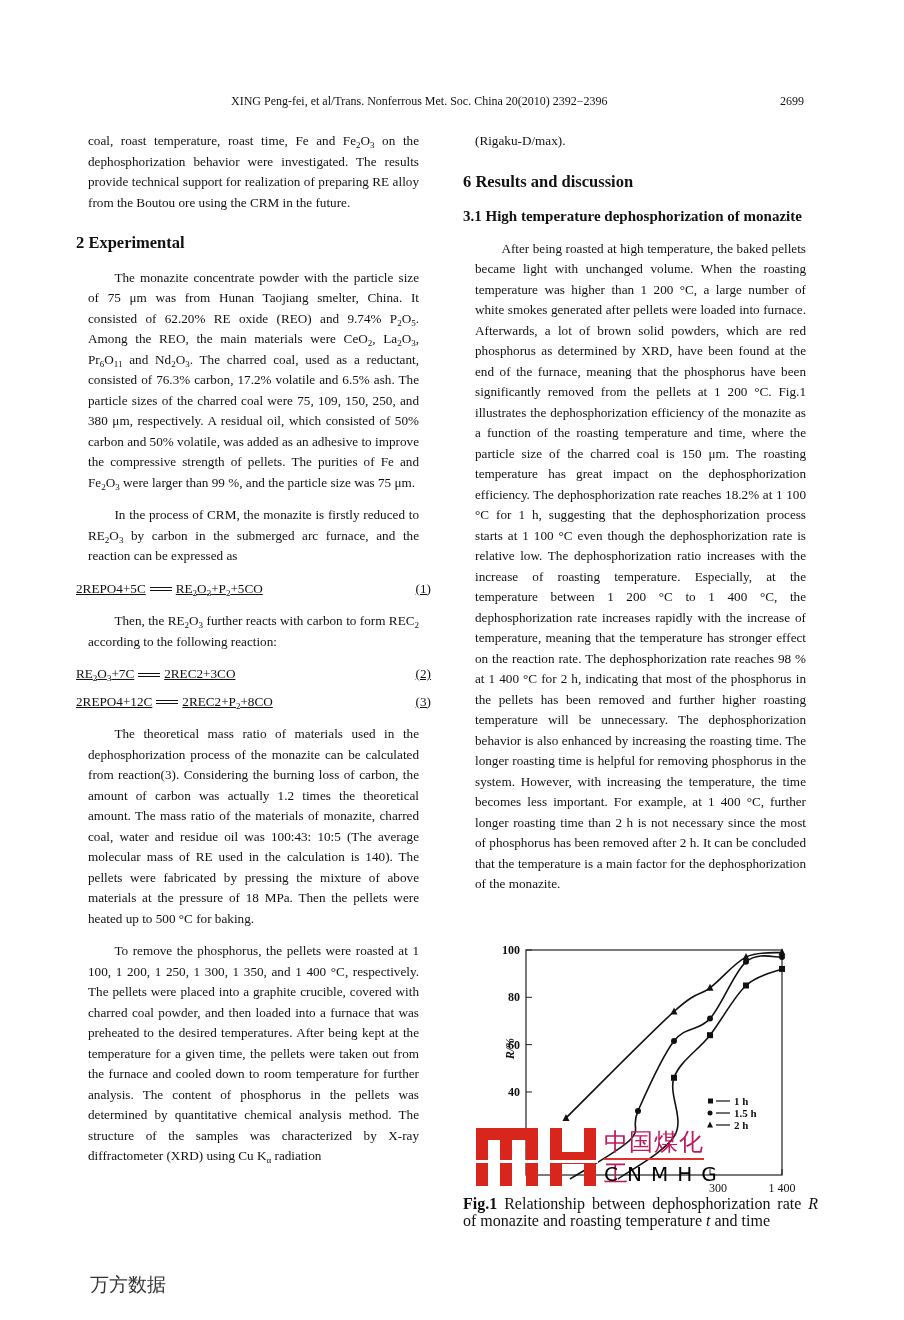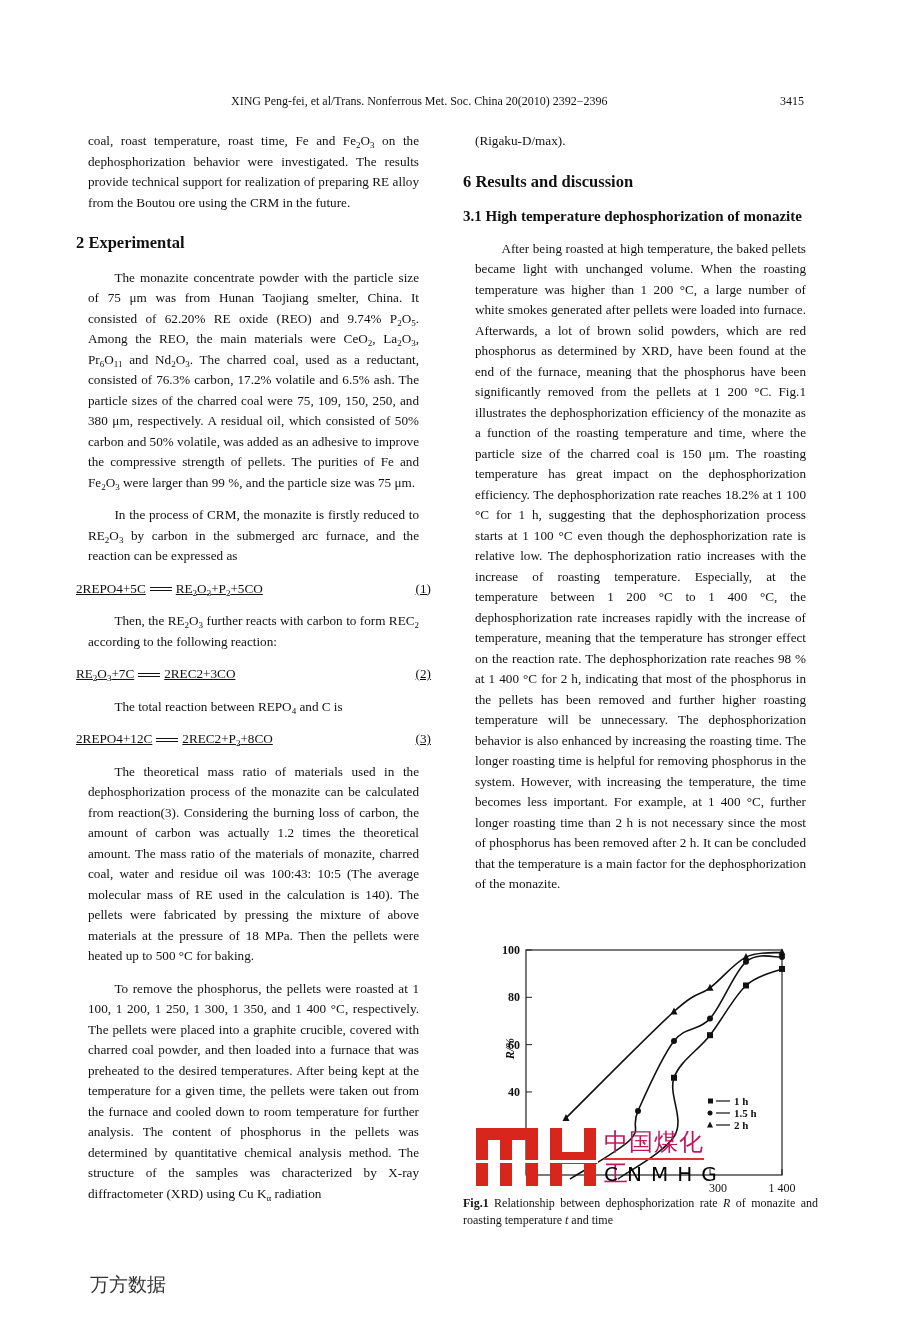--- a/index.html
+++ b/index.html
@@ -21,56 +21,55 @@
   .col p { margin: 12px; }
   .col p.indent { text-indent: 2em; }
   .h2 { font-weight: bold; font-size: 16.5px; margin: 20px 0 14px 0; }
   .h3 { font-weight: bold; font-size: 15px; margin: 14px 0 4px 0; }
   .eq { display: flex; justify-content: space-between; margin: 7px 0; text-decoration: underline; }
   .eq .eq-arrow { display:inline-block; border-top: 1px solid #111; border-bottom:1px solid #111; width: 22px; height: 2px; vertical-align: middle; margin: 0 4px; }
   sub { font-size: 9px; vertical-align: -3px; line-height: 0; }
 
   .figure { position: absolute; left: 470px; top: 935px; width: 340px; height: 260px; }
   .figure svg { position: absolute; left: 0; top: 0; }
-  .caption { position: absolute; left: 463px; top: 1195px; width: 355px; font-size: 12px; line-height: 17px; text-align: justify; }
+  .caption { position: absolute; left: 463px; top: 1195px; width: 355px; font-size: 16px; line-height: 17px; text-align: justify; }
   .caption b { font-weight: bold; }
 
   .watermark {
     position: absolute; left: 476px; top: 1122px; width: 250px; height: 65px;
   }
   .wm-logo { position: absolute; left: 0; top: 0; }
   .wm-cn { position: absolute; left: 128px; top: 4px; font-family: "DejaVu Sans", sans-serif; font-size: 24px; color: #be185d; letter-spacing: 1px; }
   .wm-line { position: absolute; left: 128px; top: 36px; width: 100px; height: 2px; background: #d33; }
   .wm-en { position: absolute; left: 128px; top: 40px; font-family: "DejaVu Sans", sans-serif; font-size: 20px; color: #000000; letter-spacing: 9px; }
 
   .footer-mark { position: absolute; left: 90px; top: 1272px; font-family: "DejaVu Sans", sans-serif; font-size: 19px; color: #333; }
 </style>
 </head>
 <body>
 
 <div class="running-head">
   <span class="rh-text">XING Peng-fei, et al/Trans. Nonferrous Met. Soc. China 20(2010) 2392−2396</span>
-  <span class="rh-page">3415</span>
+  <span class="rh-page">2699</span>
 </div>
 
 <div class="col col-left">
   <p id="intro-tail">coal, roast temperature, roast time, Fe and Fe<sub>2</sub>O<sub>3</sub> on the dephosphorization behavior were investigated. The results provide technical support for realization of preparing RE alloy from the Boutou ore using the CRM in the future.</p>
   <div class="h2">2 Experimental</div>
   <p class="indent" id="lp1">The monazite concentrate powder with the particle size of 75 μm was from Hunan Taojiang smelter, China. It consisted of 62.20% RE oxide (REO) and 9.74% P<sub>2</sub>O<sub>5</sub>. Among the REO, the main materials were CeO<sub>2</sub>, La<sub>2</sub>O<sub>3</sub>, Pr<sub>6</sub>O<sub>11</sub> and Nd<sub>2</sub>O<sub>3</sub>. The charred coal, used as a reductant, consisted of 76.3% carbon, 17.2% volatile and 6.5% ash. The particle sizes of the charred coal were 75, 109, 150, 250, and 380 μm, respectively. A residual oil, which consisted of 50% carbon and 50% volatile, was added as an adhesive to improve the compressive strength of pellets. The purities of Fe and Fe<sub>2</sub>O<sub>3</sub> were larger than 99 %, and the particle size was 75 μm.</p>
   <p class="indent" id="lp2">In the process of CRM, the monazite is firstly reduced to RE<sub>2</sub>O<sub>3</sub> by carbon in the submerged arc furnace, and the reaction can be expressed as</p>
   <div class="eq">
     <span><span id="eq1l">2REPO4+5C</span><span class="eq-arrow"></span><span id="eq1r">RE<sub>2</sub>O<sub>3</sub>+P<sub>2</sub>+5CO</span></span>
     <span>(1)</span>
   </div>
   <p class="indent" id="lp3">Then, the RE<sub>2</sub>O<sub>3</sub> further reacts with carbon to form REC<sub>2</sub> according to the following reaction:</p>
   <div class="eq">
     <span><span id="eq2l">RE<sub>2</sub>O<sub>3</sub>+7C</span><span class="eq-arrow"></span><span id="eq2r">2REC2+3CO</span></span>
     <span>(2)</span>
   </div>
-  <p class="indent" id="lp4">The total reaction between REPO<sub>4</sub> and C is</p>
   <div class="eq">
     <span><span id="eq3l">2REPO4+12C</span><span class="eq-arrow"></span><span id="eq3r">2REC2+P<sub>2</sub>+8CO</span></span>
     <span>(3)</span>
   </div>
   <p class="indent" id="lp5">The theoretical mass ratio of materials used in the dephosphorization process of the monazite can be calculated from reaction(3). Considering the burning loss of carbon, the amount of carbon was actually 1.2 times the theoretical amount. The mass ratio of the materials of monazite, charred coal, water and residue oil was 100:43: 10:5 (The average molecular mass of RE used in the calculation is 140). The pellets were fabricated by pressing the mixture of above materials at the pressure of 18 MPa. Then the pellets were heated up to 500 °C for baking.</p>
   <p class="indent" id="lp6">To remove the phosphorus, the pellets were roasted at 1 100, 1 200, 1 250, 1 300, 1 350, and 1 400 °C, respectively. The pellets were placed into a graphite crucible, covered with charred coal powder, and then loaded into a furnace that was preheated to the desired temperatures. After being kept at the temperature for a given time, the pellets were taken out from the furnace and cooled down to room temperature for further analysis. The content of phosphorus in the pellets was determined by quantitative chemical analysis method. The structure of the samples was characterized by X-ray diffractometer (XRD) using Cu K<sub>α</sub> radiation</p>
 </div>
 
 <div class="col col-right">
   <p>(Rigaku-D/max).</p>

